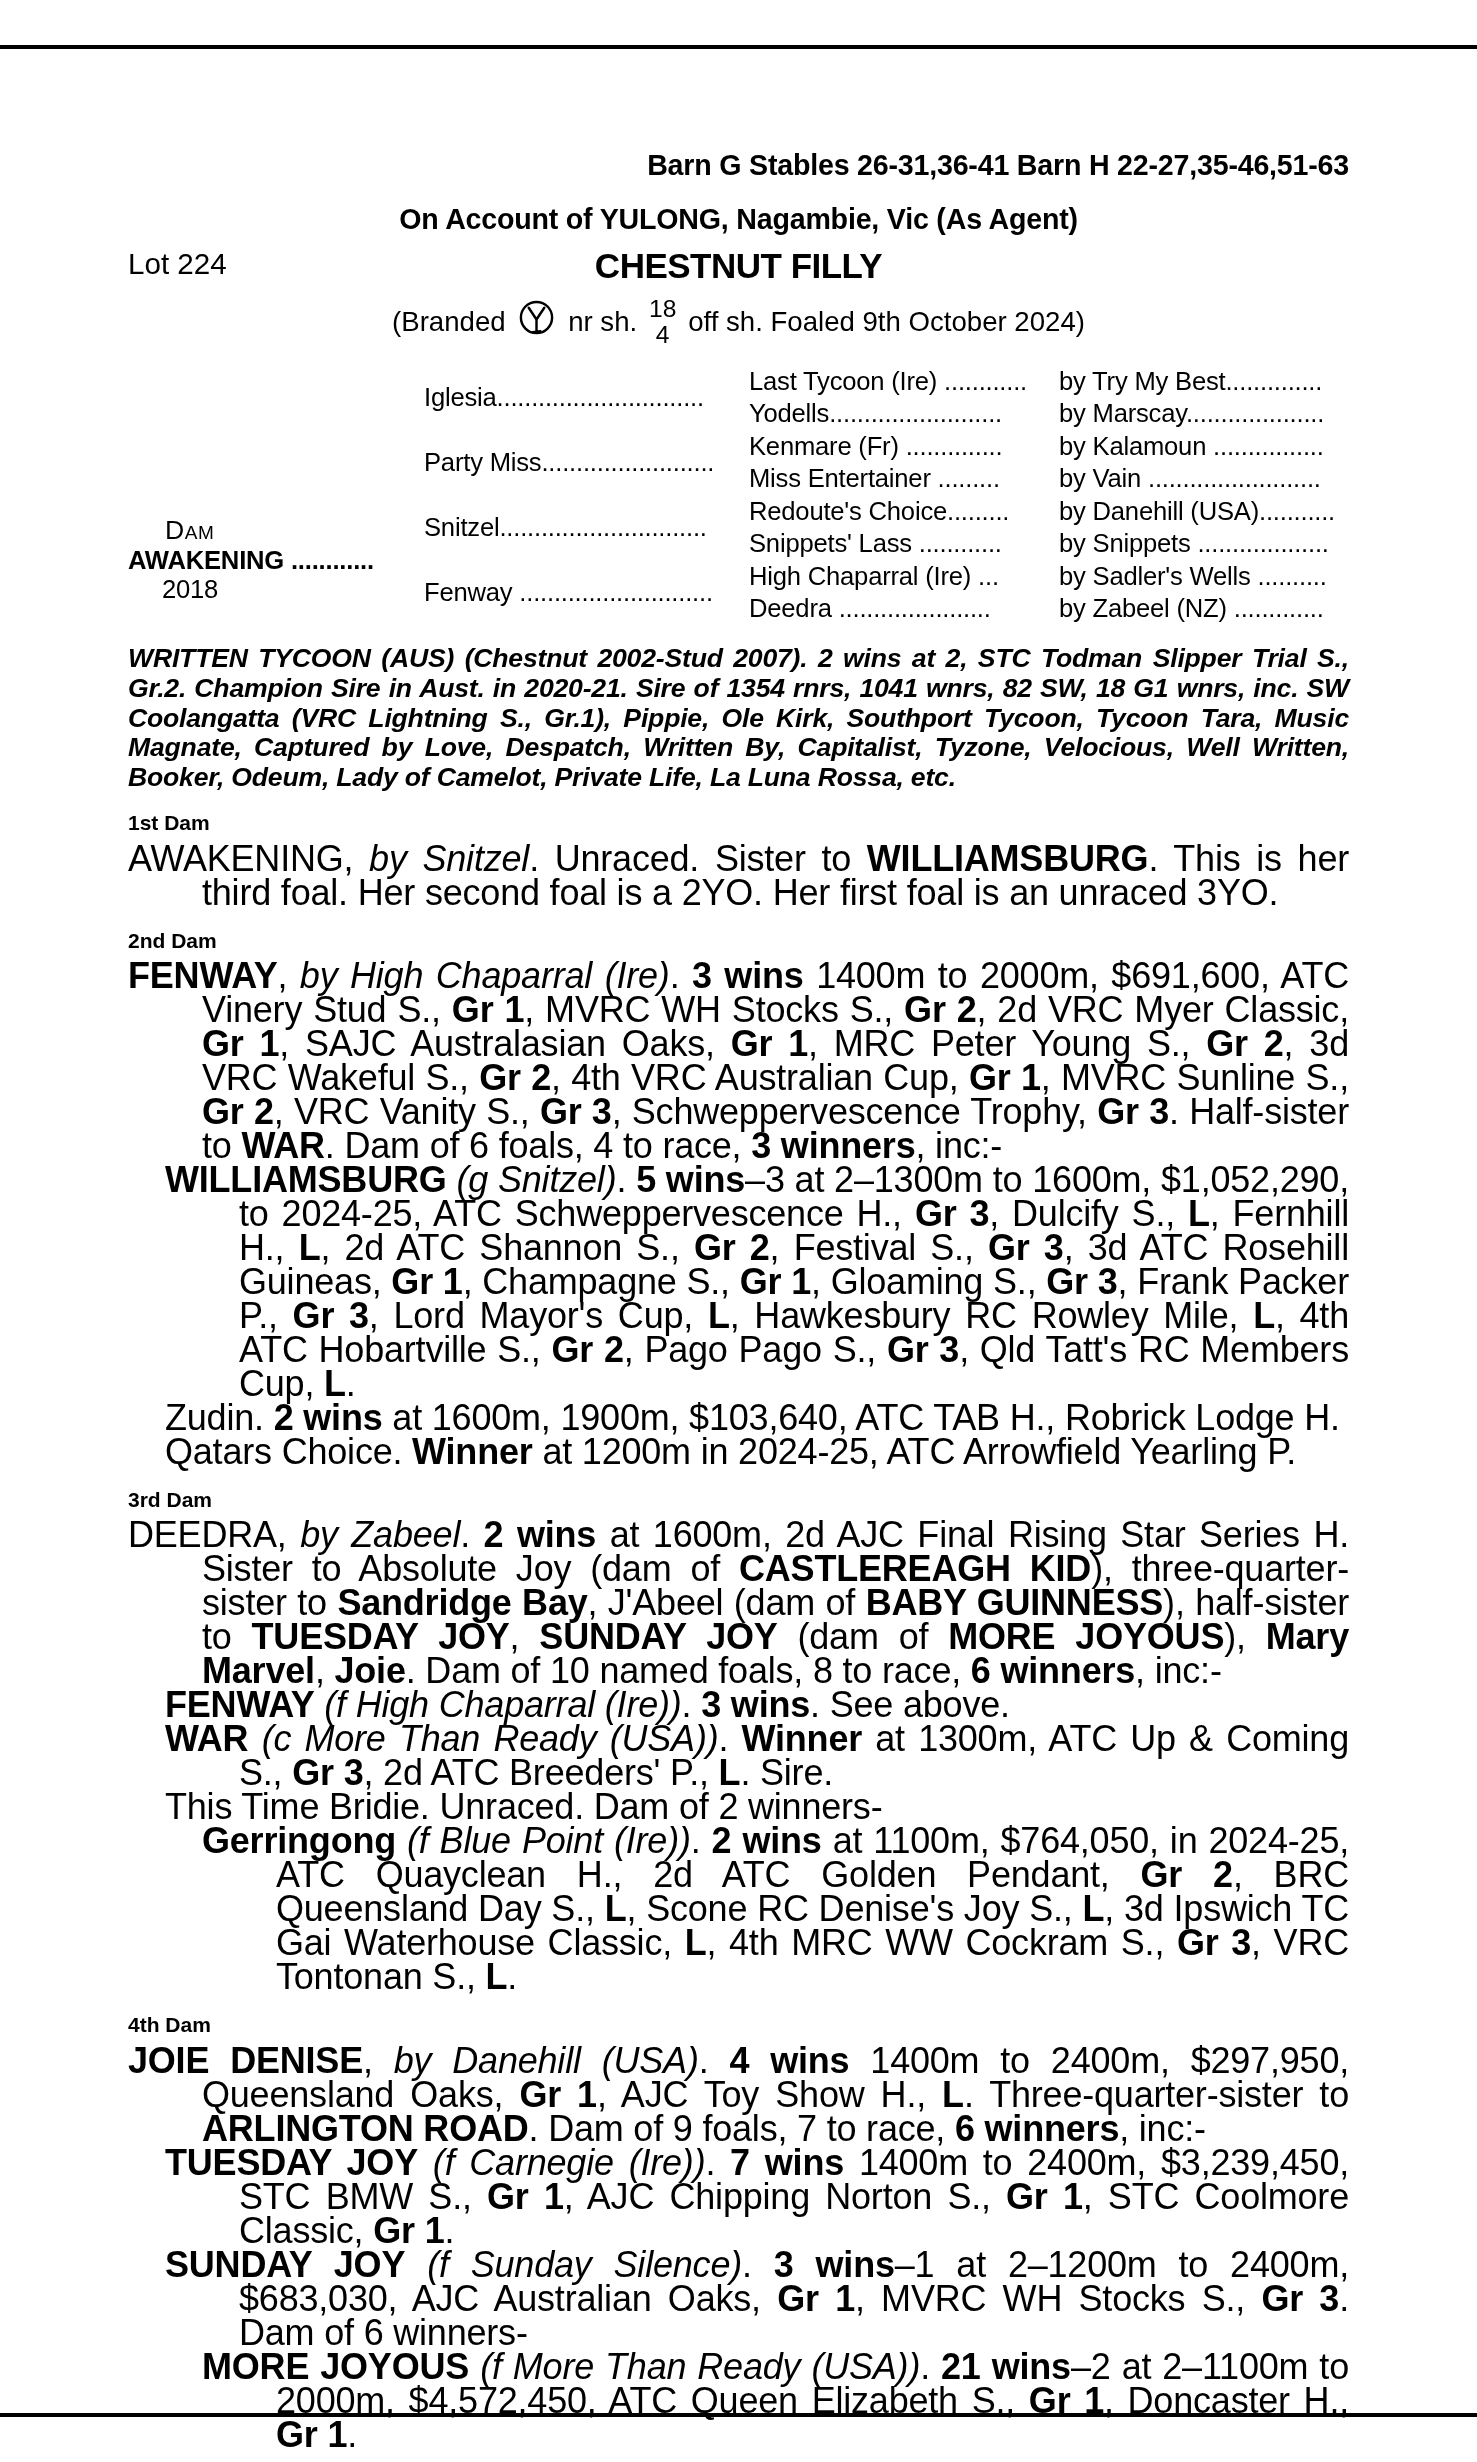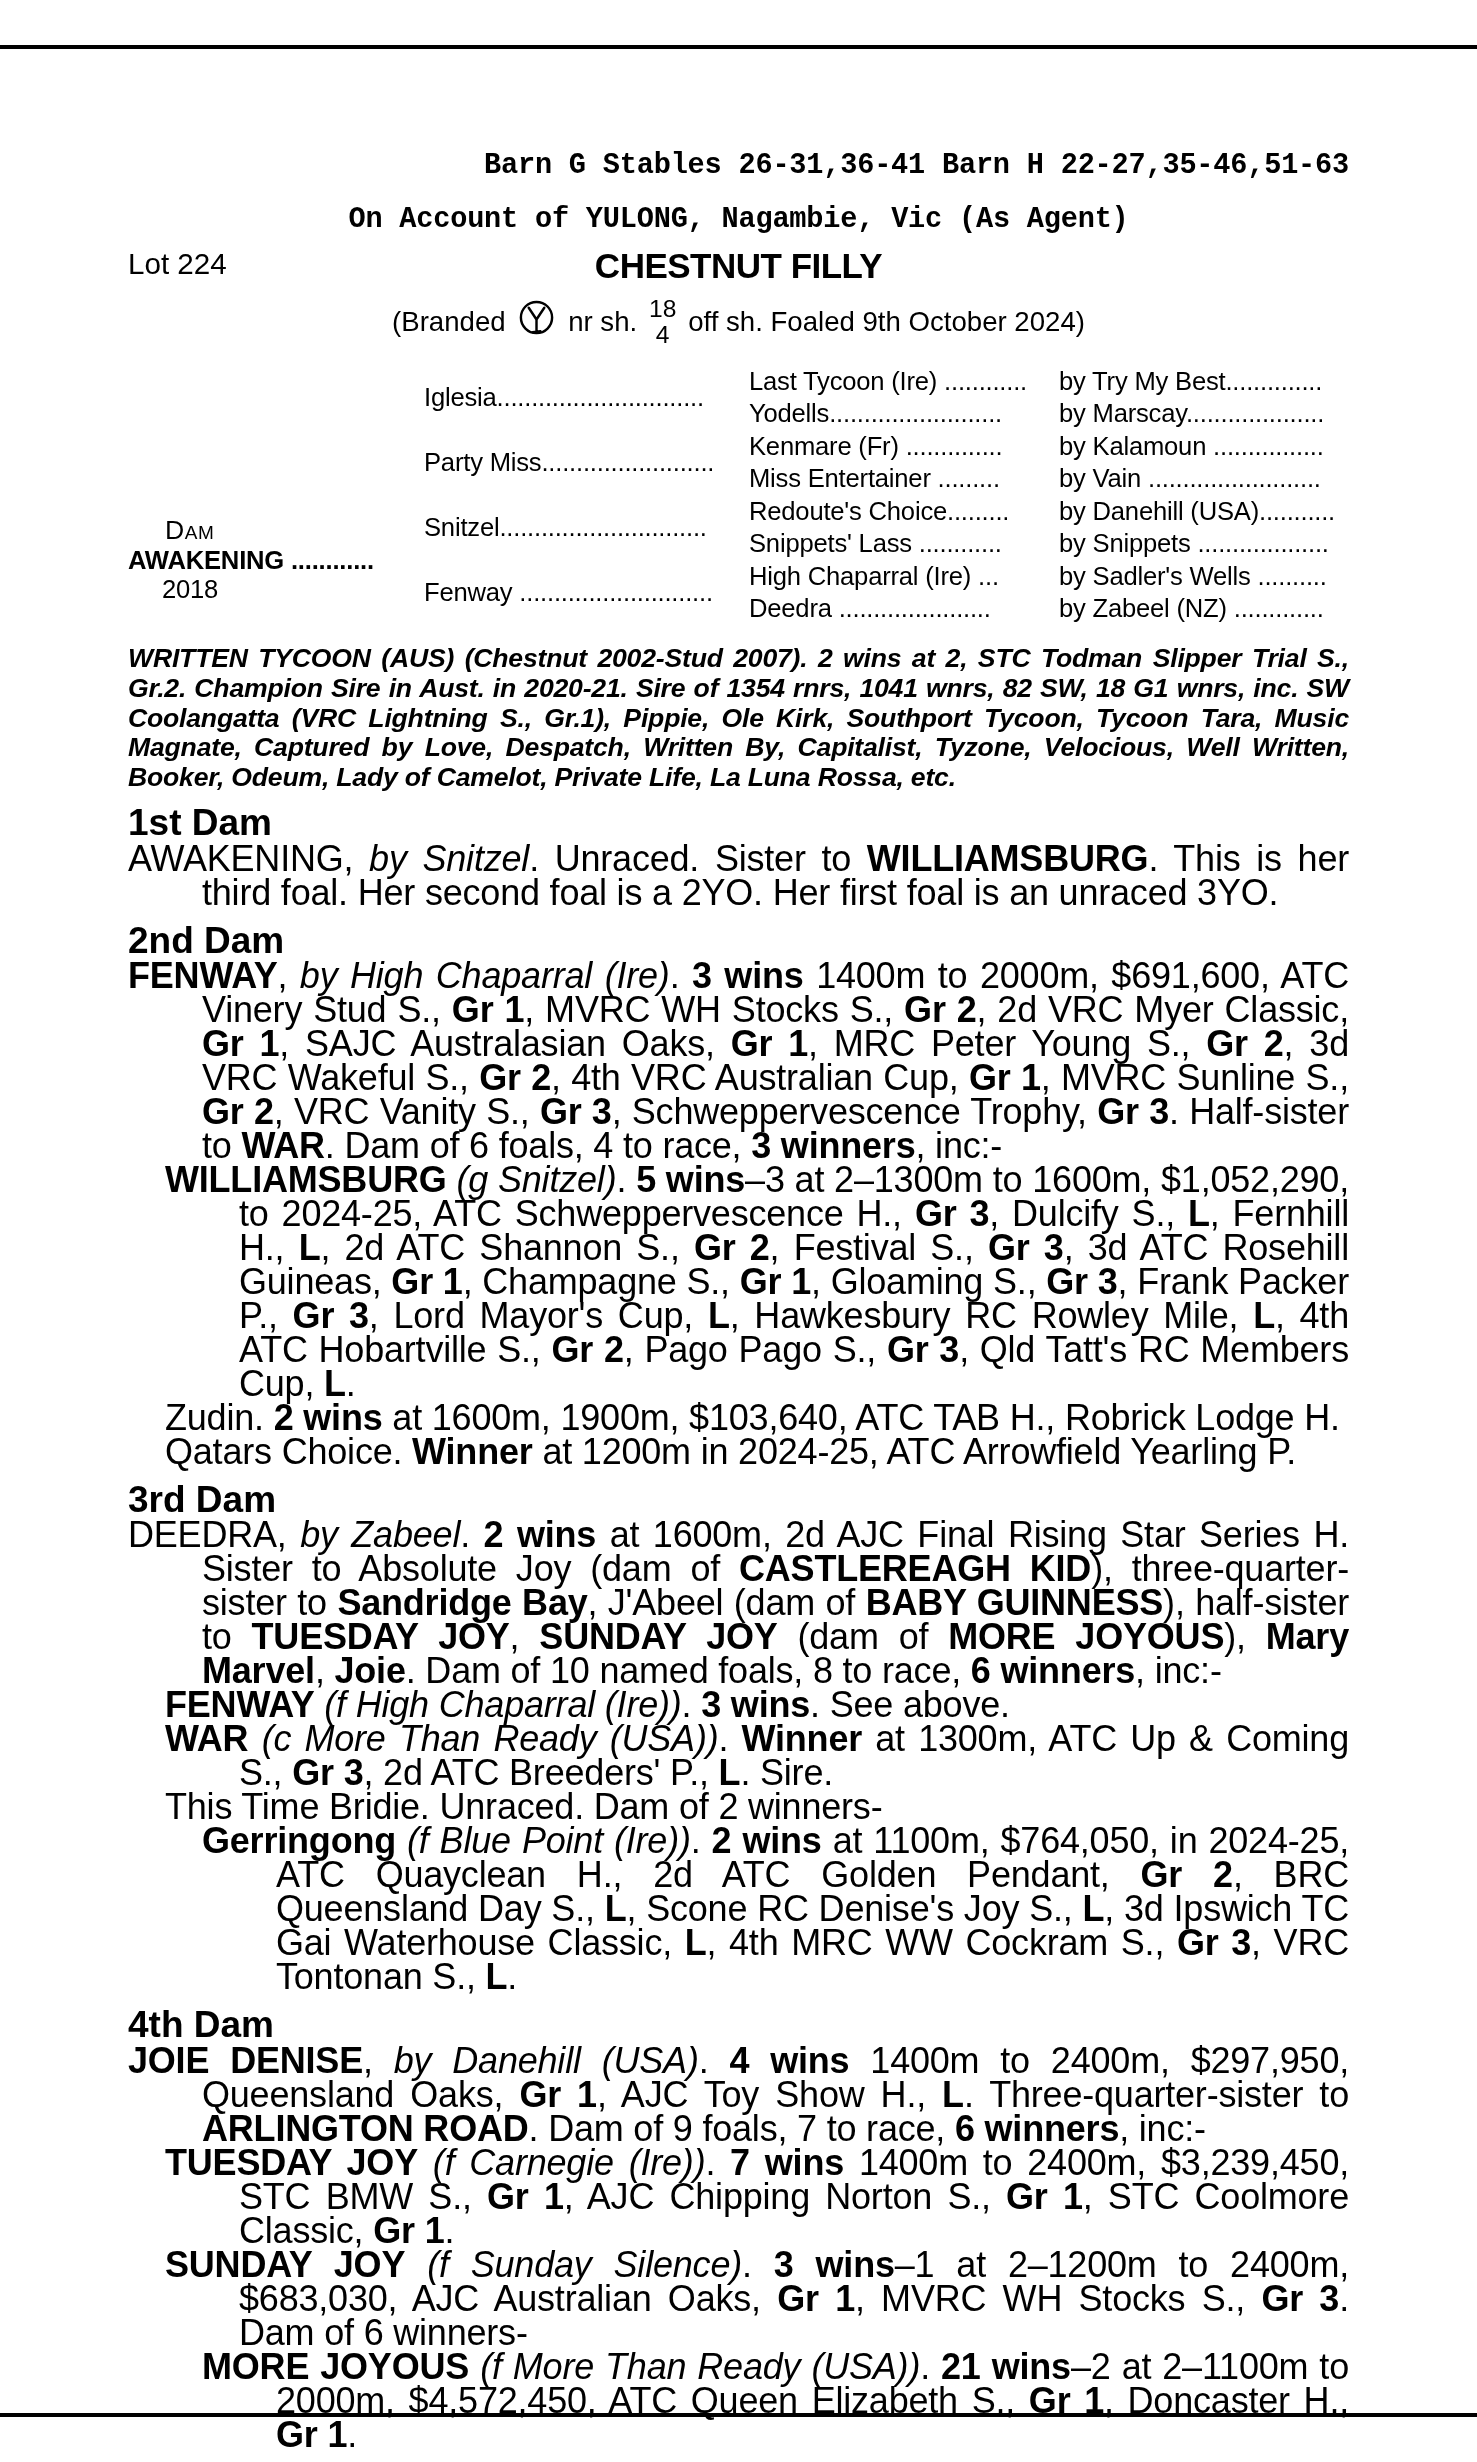--- a/index.html
+++ b/index.html
@@ -2,21 +2,21 @@
 <html><head>
 <meta charset="utf-8">
 <style>
   html,body{margin:0;padding:0;background:#ffffff;}
   body{width:1478px;height:2463px;font-family:"Liberation Sans",sans-serif;color:#000;}
   .page{position:relative;width:1478px;height:2463px;background:#fff;overflow:hidden;}
   .rule{position:absolute;left:0;width:1478px;height:3.9px;background:#000;}
   .rule-top{top:45px;}
   .rule-bottom{top:2413px;}
   .content{position:absolute;left:128px;top:49px;width:1221px;}
-  .hdr{font-weight:bold;font-size:28.6px;line-height:35px;letter-spacing:-0.2px;font-family:Liberation Mono, monospace;}
+  .hdr{font-weight:bold;font-size:28.6px;line-height:35px;letter-spacing:-0.2px;}
   .barn-line{margin-top:99px;text-align:right;}
   .account-line{text-align:center;margin-top:19px;}
   .lot-row{position:relative;margin-top:5.9px;height:45px;}
   .lot-label{position:absolute;left:0;top:3.9px;font-weight:normal;font-size:29.6px;}
   .page-title{text-align:center;font-weight:bold;font-size:35px;line-height:45px;letter-spacing:-0.5px;}
   .branded-row{margin-top:2px;height:65px;display:flex;align-items:center;justify-content:center;gap:11.8px;font-size:27.6px;}
   .brand-frac{display:inline-flex;flex-direction:column;align-items:center;font-size:24.6px;line-height:26.6px;}
   .brand-svg{display:block;}
   
   .ped{margin-top:9.9px;display:grid;grid-template-columns:296px 325px 310px 291px;grid-auto-rows:32.5px;font-size:25.6px;letter-spacing:-0.2px;}
@@ -27,21 +27,21 @@
   .ped-name{font-weight:bold;white-space:nowrap;overflow:hidden;}
   .ped-year{padding-left:34px;}
   .gp{grid-column:2;display:flex;align-items:center;white-space:nowrap;overflow:hidden;}
   .gp1{grid-row:1/3}.gp2{grid-row:3/5}.gp3{grid-row:5/7}.gp4{grid-row:7/9}
   .anc{display:flex;align-items:center;white-space:nowrap;overflow:hidden;}
   .c3{grid-column:3}.c4{grid-column:4}
   .r1{grid-row:1}.r2{grid-row:2}.r3{grid-row:3}.r4{grid-row:4}
   .r5{grid-row:5}.r6{grid-row:6}.r7{grid-row:7}.r8{grid-row:8}
   
   .sirepara{margin:19.7px 0 0 0;font-size:26.6px;line-height:29.6px;font-weight:bold;font-style:italic;text-align:justify;letter-spacing:-0.2px;}
-  .dam-h{font-weight:bold;font-size:37px;line-height:30.5px;margin:15.8px 0 3px 0;}
+  .dam-h{font-weight:bold;font-size:21px;line-height:30.5px;margin:15.8px 0 3px 0;}
   .para{margin:0;font-size:36px;line-height:34px;text-align:justify;letter-spacing:-0.2px;}
   .lvl0{padding-left:74px;text-indent:-74px;}
   .lvl1{padding-left:111px;text-indent:-74px;}
   .lvl2{padding-left:148px;text-indent:-74px;}
   .r-b{font-weight:bold;}
   .r-i{font-style:italic;}
   .r-bi{font-weight:bold;font-style:italic;}
 </style>
 </head>
 <body>

